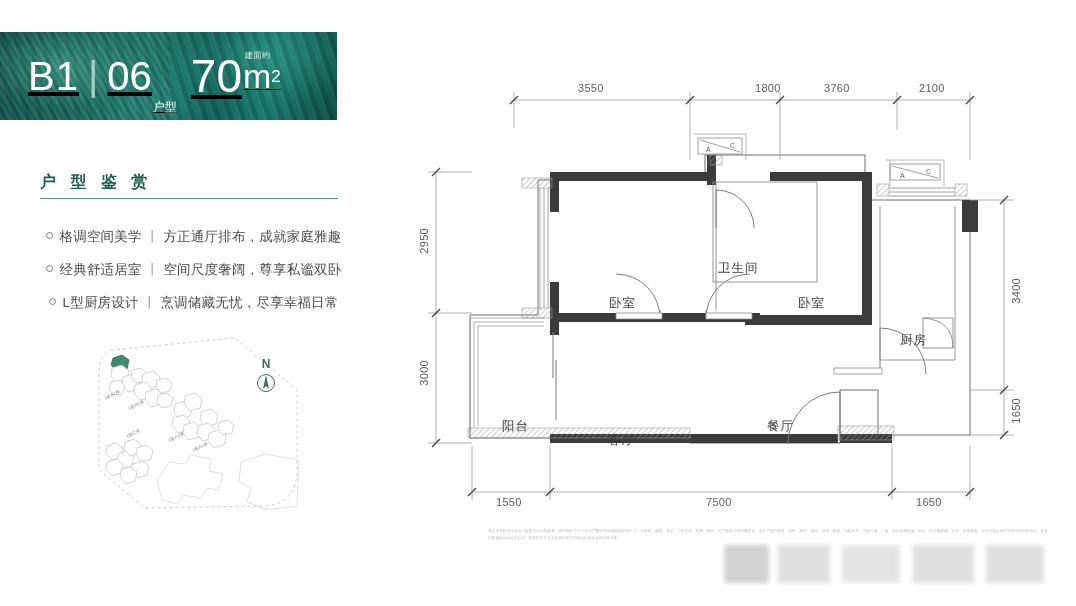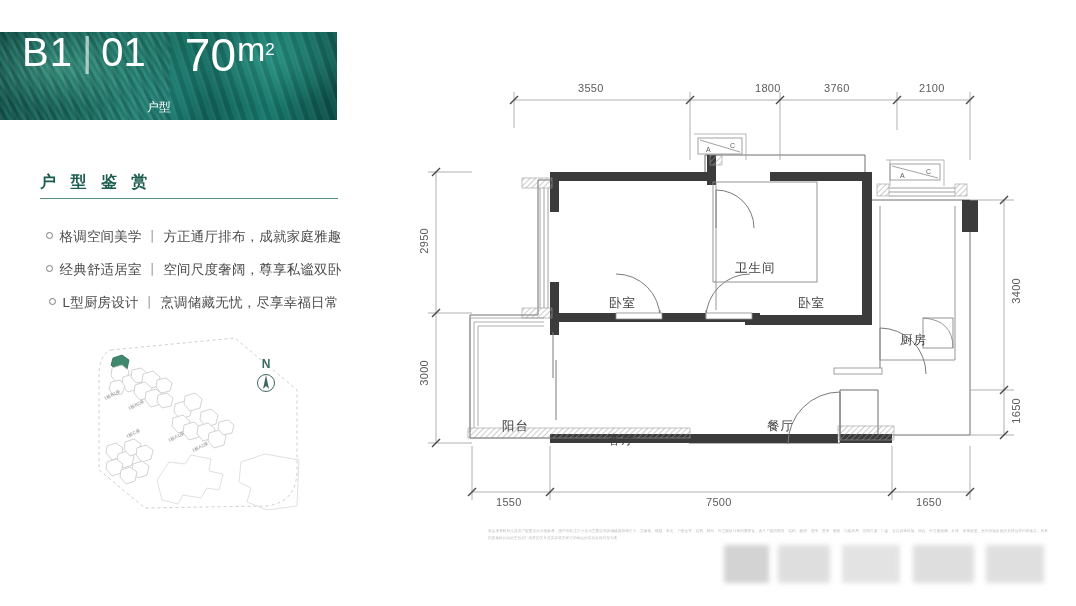--- a/index.html
+++ b/index.html
@@ -29,22 +29,22 @@
     opacity:.85;filter:blur(.6px);
   }
   .banner::after{
     content:"";position:absolute;left:-20px;top:-20px;width:190px;height:140px;
     background:repeating-linear-gradient(58deg,
       rgba(255,255,255,.16) 0px, rgba(255,255,255,.16) 1.5px,
       rgba(10,60,55,.30) 2.5px, rgba(10,60,55,.30) 6px);
     filter:blur(1px);opacity:.8;
   }
   .banner-inner{
-    position:absolute;inset:0;display:flex;
-    padding-left:22px;z-index:3;
+    position:absolute;inset:0;display:flex;align-items:center;
+    padding-left:28px;z-index:3;text-decoration:underline;
   }
   .b-code{color:#fff;font-size:40px;font-weight:300;letter-spacing:1px;line-height:1;}
   .b-sep{color:rgba(255,255,255,.6);font-size:40px;font-weight:200;margin:0 9px;line-height:1;}
   .b-num{color:#fff;font-size:40px;font-weight:300;line-height:1;}
   .b-type{color:#fff;font-size:12px;font-weight:500;margin-left:1px;align-self:flex-end;padding-bottom:4px;}
   .b-area{color:#fff;font-size:46px;font-weight:300;margin-left:14px;line-height:1;}
   .b-unit-wrap{position:relative;display:inline-block;margin-left:1px;}
   .b-m{color:#fff;font-size:34px;font-weight:300;line-height:1;}
   .b-sup{color:#fff;font-size:17px;font-weight:300;vertical-align:super;}
   .b-note{
@@ -97,21 +97,21 @@
 </style>
 </head>
 <body>
 
 <div class="page">
 
   <div class="banner">
     <div class="banner-inner">
       <span class="b-code">B1</span>
       <span class="b-sep">|</span>
-      <span class="b-num">01</span>
+      <span class="b-num">06</span>
       <span class="b-type">户型</span>
       <span class="b-area">70</span>
       <span class="b-unit-wrap">
         <span class="b-note">建面约</span>
         <span class="b-m">m</span><span class="b-sup">2</span>
       </span>
     </div>
   </div>
 
   <div class="sec-title">户 型 鉴 赏</div>
@@ -383,21 +383,21 @@
     <div class="dimtxt" style="left:506px;top:436px;">1650</div>
 
     <div class="dimtxt vert" style="left:8px;top:168px;">2950</div>
     <div class="dimtxt vert" style="left:8px;top:300px;">3000</div>
 
     <div class="dimtxt vert" style="left:600px;top:218px;">3400</div>
     <div class="dimtxt vert" style="left:600px;top:338px;">1650</div>
 
     
     <div class="rlabel" style="left:199px;top:235px;">卧室</div>
-    <div class="rlabel" style="left:325px;top:200px;">卫生间</div>
+    <div class="rlabel" style="left:308px;top:200px;">卫生间</div>
     <div class="rlabel" style="left:388px;top:235px;">卧室</div>
     <div class="rlabel" style="left:490px;top:272px;">厨房</div>
     <div class="rlabel" style="left:92px;top:358px;">阳台</div>
     <div class="rlabel" style="left:198px;top:372px;">客厅</div>
     <div class="rlabel" style="left:357px;top:358px;">餐厅</div>
   </div>
 
   <div class="disclaimer">本宣传资料所涉及的户型图仅供示意参考，图中所标注尺寸仅为主要空间的轴线或粉饰尺寸，实建筑、楼层、单元、户型位置、结构、朝向、外立面设计等因素变化，各个户型的朝向、结构、面积、进深、进深、面宽、功能布局、空间尺度、门窗、管道井等设施、阳台、外立面线脚、柱体、装饰造型、室外设施设备的形状位置均有差异，所有内容最终以政府主管部门批准的文件及买卖双方签订的商品房买卖合同约定为准。</div>
   <div class="watermark"></div>
 

